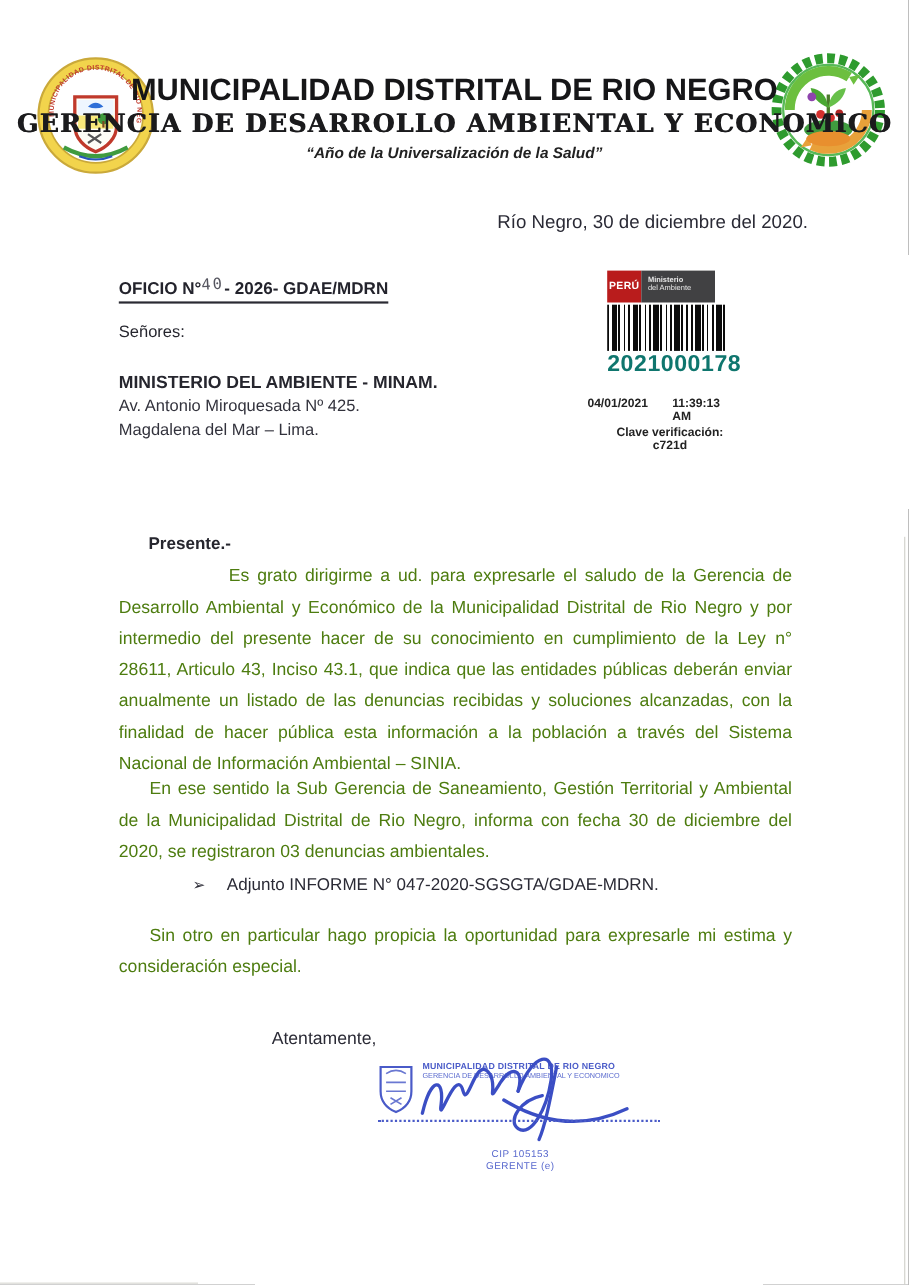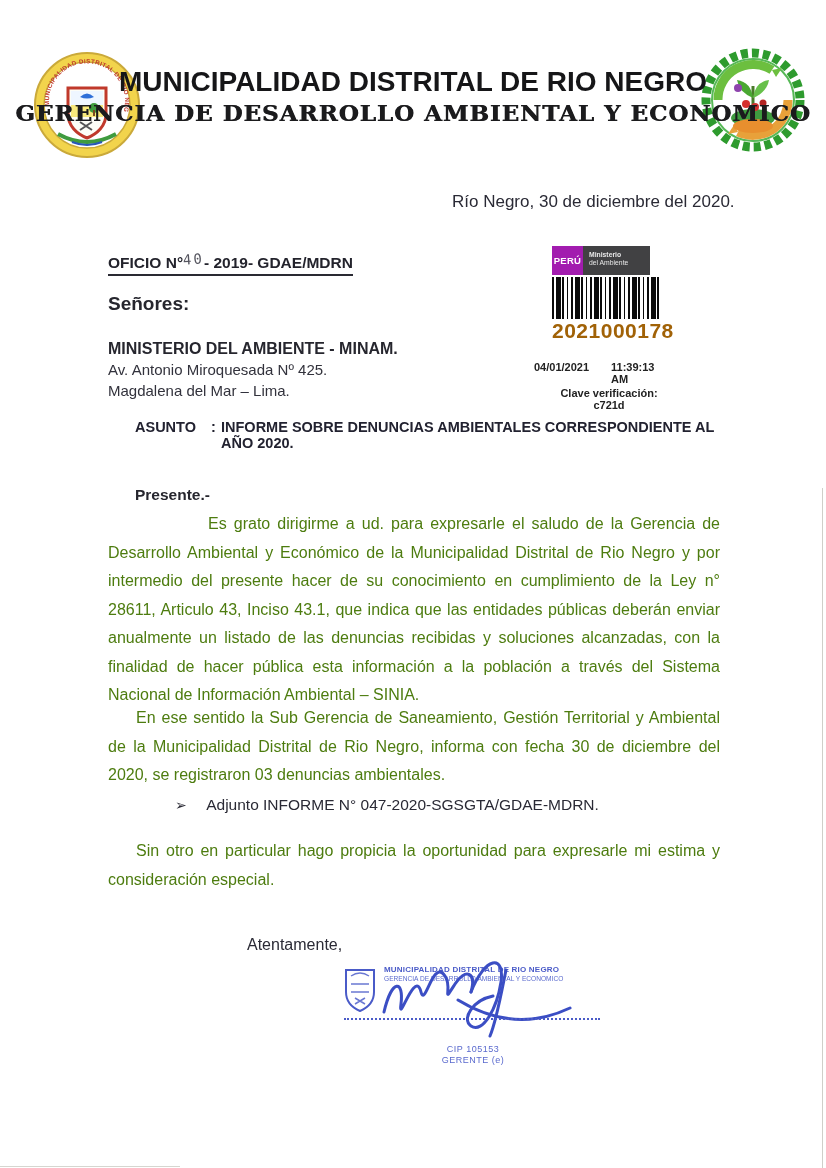--- a/index.html
+++ b/index.html
@@ -18,51 +18,51 @@
     font-size:14px;font-weight:bold;font-style:italic;color:#222;}
   .logo{position:absolute;}
   .logo-left{left:28px;top:50px;width:118px;height:114px;}
   .logo-right{left:698px;top:46px;width:110px;height:112px;}
   
   .dateline{position:absolute;left:452px;top:192px;font-size:17px;color:#2a2a35;}
   .oficio{position:absolute;left:108px;top:254px;font-size:15.5px;font-weight:bold;
     color:#23232c;border-bottom:2px solid #2a2a33;padding-bottom:2px;}
   .oficio .hand{display:inline-block;font-weight:400;font-size:14px;color:#55555f;
     transform:translateY(-4px) rotate(-4deg);letter-spacing:2px;font-family:"DejaVu Sans Mono",monospace;}
-  .senores{position:absolute;left:108px;top:293px;font-size:19px;font-weight:bold;}
+  .senores{position:absolute;left:108px;top:293px;font-size:15px;font-weight:normal;}
   .recipient{position:absolute;left:108px;top:328px;line-height:21px;}
   .recipient .r1{font-size:16px;font-weight:bold;margin-top:10px;}
   .recipient .r2,.recipient .r3{font-size:15px;color:#32323c;}
   .asunto{position:absolute;left:135px;top:419px;width:585px;display:flex;
     font-size:14.5px;font-weight:bold;color:#222230;}
   .asunto .lbl{width:76px;flex:none;}
   .asunto .sep{width:10px;flex:none;}
   .presente{position:absolute;left:135px;top:486px;font-size:15.5px;font-weight:bold;}
   .para{position:absolute;left:108px;width:612px;font-size:16px;line-height:28.5px;
     text-align:justify;color:#4d7c0f;}
   .p1{top:510px;text-indent:100px;}
   .p2{top:704px;text-indent:28px;}
   .bullet{position:absolute;left:175px;top:796px;font-size:15.5px;color:#2a2a35;}
   .bullet .mark{margin-right:16px;font-size:14px;}
   .closing{top:837px;text-indent:28px;}
   .atentamente{position:absolute;left:247px;top:936px;font-size:16px;color:#2a2a35;}
   
   .rstamp{position:absolute;left:552px;top:246px;width:110px;}
   .rstamp-head{display:flex;height:29px;width:98px;}
-  .rstamp-red{width:31px;background:#a21caf;color:#fff;display:flex;align-items:center;
+  .rstamp-red{width:31px;background:#b91c1c;color:#fff;display:flex;align-items:center;
     justify-content:center;font-size:9.5px;font-weight:bold;letter-spacing:0.3px;}
   .rstamp-dark{width:67px;background:#414143;color:#e8e8e8;font-size:6.8px;
     padding:5px 0 0 6px;line-height:8px;box-sizing:border-box;}
   .rstamp-dark .b{font-weight:bold;}
   .barcode{margin-top:2px;width:108px;height:42px;
     background:repeating-linear-gradient(90deg,
       #0b0b0b 0 2px,#fff 2px 4px,#0b0b0b 4px 9px,#fff 9px 10px,
       #0b0b0b 10px 12px,#fff 12px 15px,#0b0b0b 15px 16px,#fff 16px 19px);}
   .rstamp-num{width:112px;text-align:right;font-size:21px;font-weight:bold;
-    color:#a16207;letter-spacing:0.5px;margin-top:0px;}
+    color:#0f766e;letter-spacing:0.5px;margin-top:0px;}
   .rstamp-dt{width:140px;margin-left:-18px;display:flex;gap:22px;font-size:11px;
     font-weight:bold;color:#222;margin-top:18px;}
   .rstamp-clave{width:130px;margin-left:-8px;text-align:center;font-size:11px;
     font-weight:bold;color:#222;margin-top:2px;}
   
   .sig{position:absolute;left:338px;top:956px;width:270px;height:120px;color:#3b4ec4;}
   .sig-org{position:absolute;left:46px;top:10px;width:224px;line-height:8.5px;}
   .sig-org .o1{font-size:8px;font-weight:bold;letter-spacing:0.2px;color:#4a5bc8;}
   .sig-org .o2{font-size:6.6px;color:#5a6ace;}
   .sig-shield{position:absolute;left:4px;top:8px;}
@@ -121,24 +121,25 @@
       <path d="M55,52 q14,-6 16,-18 q-14,2 -16,18 z" fill="#67c04a"></path>
       <circle cx="48" cy="58" r="4" fill="#d4302e"></circle>
       <circle cx="57" cy="61" r="4" fill="#d4302e"></circle>
       <circle cx="65" cy="57" r="3.5" fill="#b32424"></circle>
       <circle cx="40" cy="42" r="4" fill="#8e44ad"></circle>
     </svg>
   </div>
 
   <div class="hdr-title">MUNICIPALIDAD DISTRITAL DE RIO NEGRO</div>
   <div class="hdr-subtitle">GERENCIA DE DESARROLLO AMBIENTAL Y ECONOMICO</div>
+  <div class="hdr-motto">“Año de la Universalización de la Salud”</div>
 
   <div class="dateline">Río Negro, 30 de diciembre del 2020.</div>
 
-  <div class="oficio"><span>OFICIO N°</span><span class="hand">40</span><span>- 2019- GDAE/MDRN</span></div>
+  <div class="oficio"><span>OFICIO N°</span><span class="hand">40</span><span>- 2026- GDAE/MDRN</span></div>
 
   <div class="senores">Señores:</div>
   <div class="recipient">
     <div class="r1">MINISTERIO DEL AMBIENTE - MINAM.</div>
     <div class="r2">Av. Antonio Miroquesada Nº 425.</div>
     <div class="r3">Magdalena del Mar – Lima.</div>
   </div>
 
   <div class="rstamp">
     <div class="rstamp-head">
@@ -150,25 +151,20 @@
     </div>
     <div class="barcode"></div>
     <div class="rstamp-num">2021000178</div>
     <div class="rstamp-dt">
       <span>04/01/2021</span>
       <span>11:39:13  AM</span>
     </div>
     <div class="rstamp-clave">Clave verificación: c721d</div>
   </div>
 
-  <div class="asunto">
-    <span class="lbl">ASUNTO</span>
-    <span class="sep">:</span>
-    <span>INFORME SOBRE DENUNCIAS AMBIENTALES  CORRESPONDIENTE AL AÑO 2020.</span>
-  </div>
 
   <div class="presente">Presente.-</div>
 
   <div class="para p1">Es grato dirigirme a ud. para expresarle el saludo de la Gerencia de Desarrollo Ambiental y Económico de la Municipalidad Distrital de Rio Negro y por intermedio del presente hacer de su conocimiento en cumplimiento de la Ley n° 28611, Articulo 43, Inciso 43.1, que indica que las entidades públicas deberán enviar anualmente un listado de las denuncias recibidas y soluciones alcanzadas, con la finalidad de hacer pública esta información a la población a través del Sistema Nacional de Información Ambiental – SINIA.</div>
   <div class="para p2">En ese sentido la Sub Gerencia de Saneamiento, Gestión Territorial y Ambiental de la Municipalidad Distrital de Rio Negro, informa con fecha 30 de diciembre del 2020, se registraron 03 denuncias ambientales.</div>
 
   <div class="bullet">
     <span class="mark">➢</span>
     <span>Adjunto INFORME N° 047-2020-SGSGTA/GDAE-MDRN.</span>
   </div>

